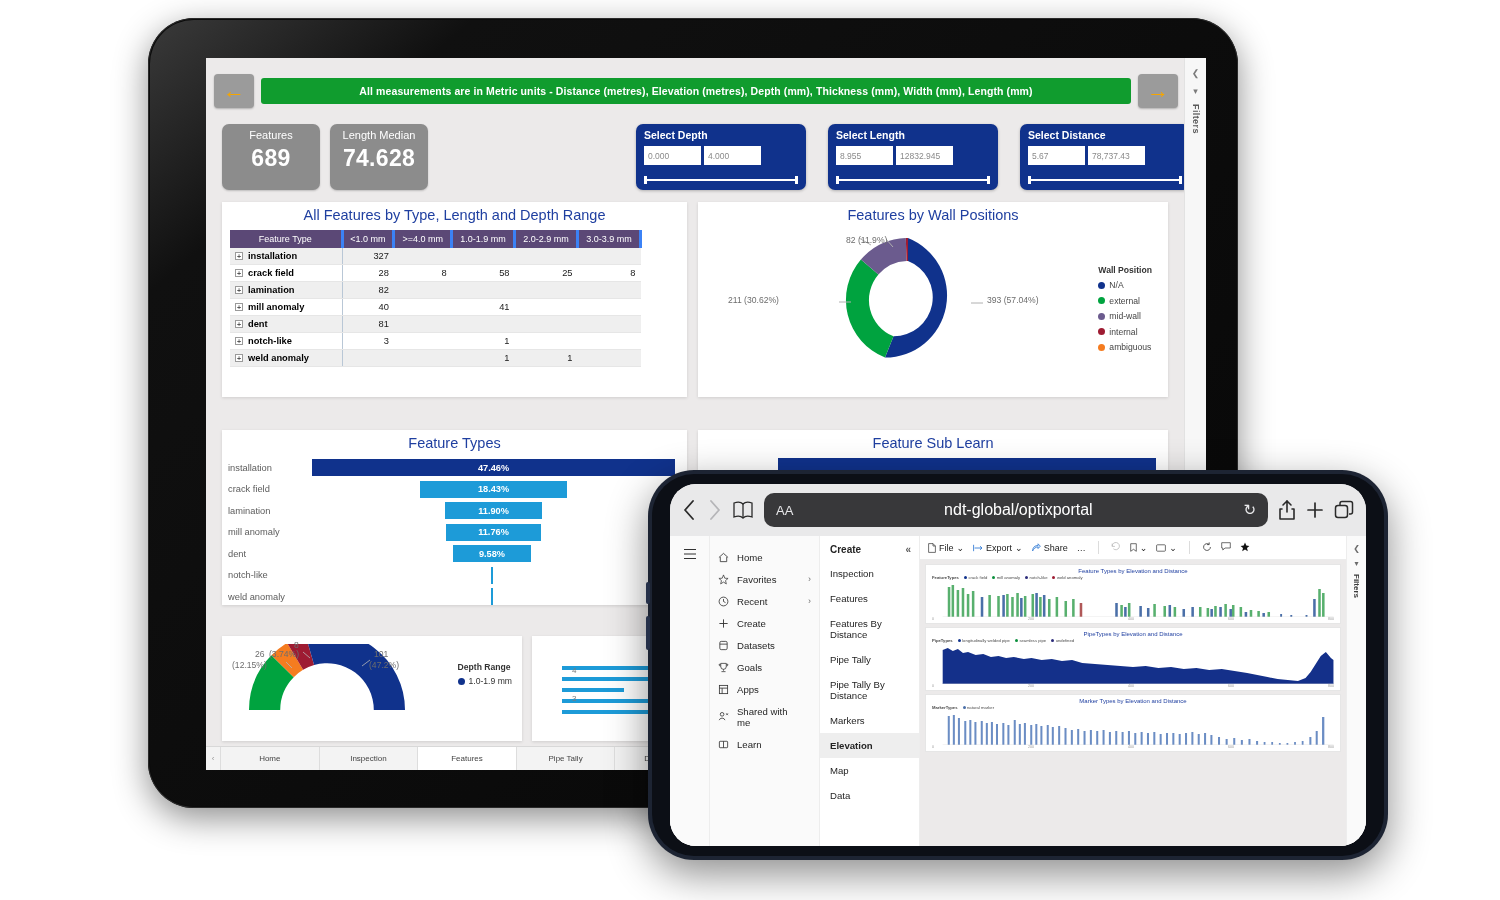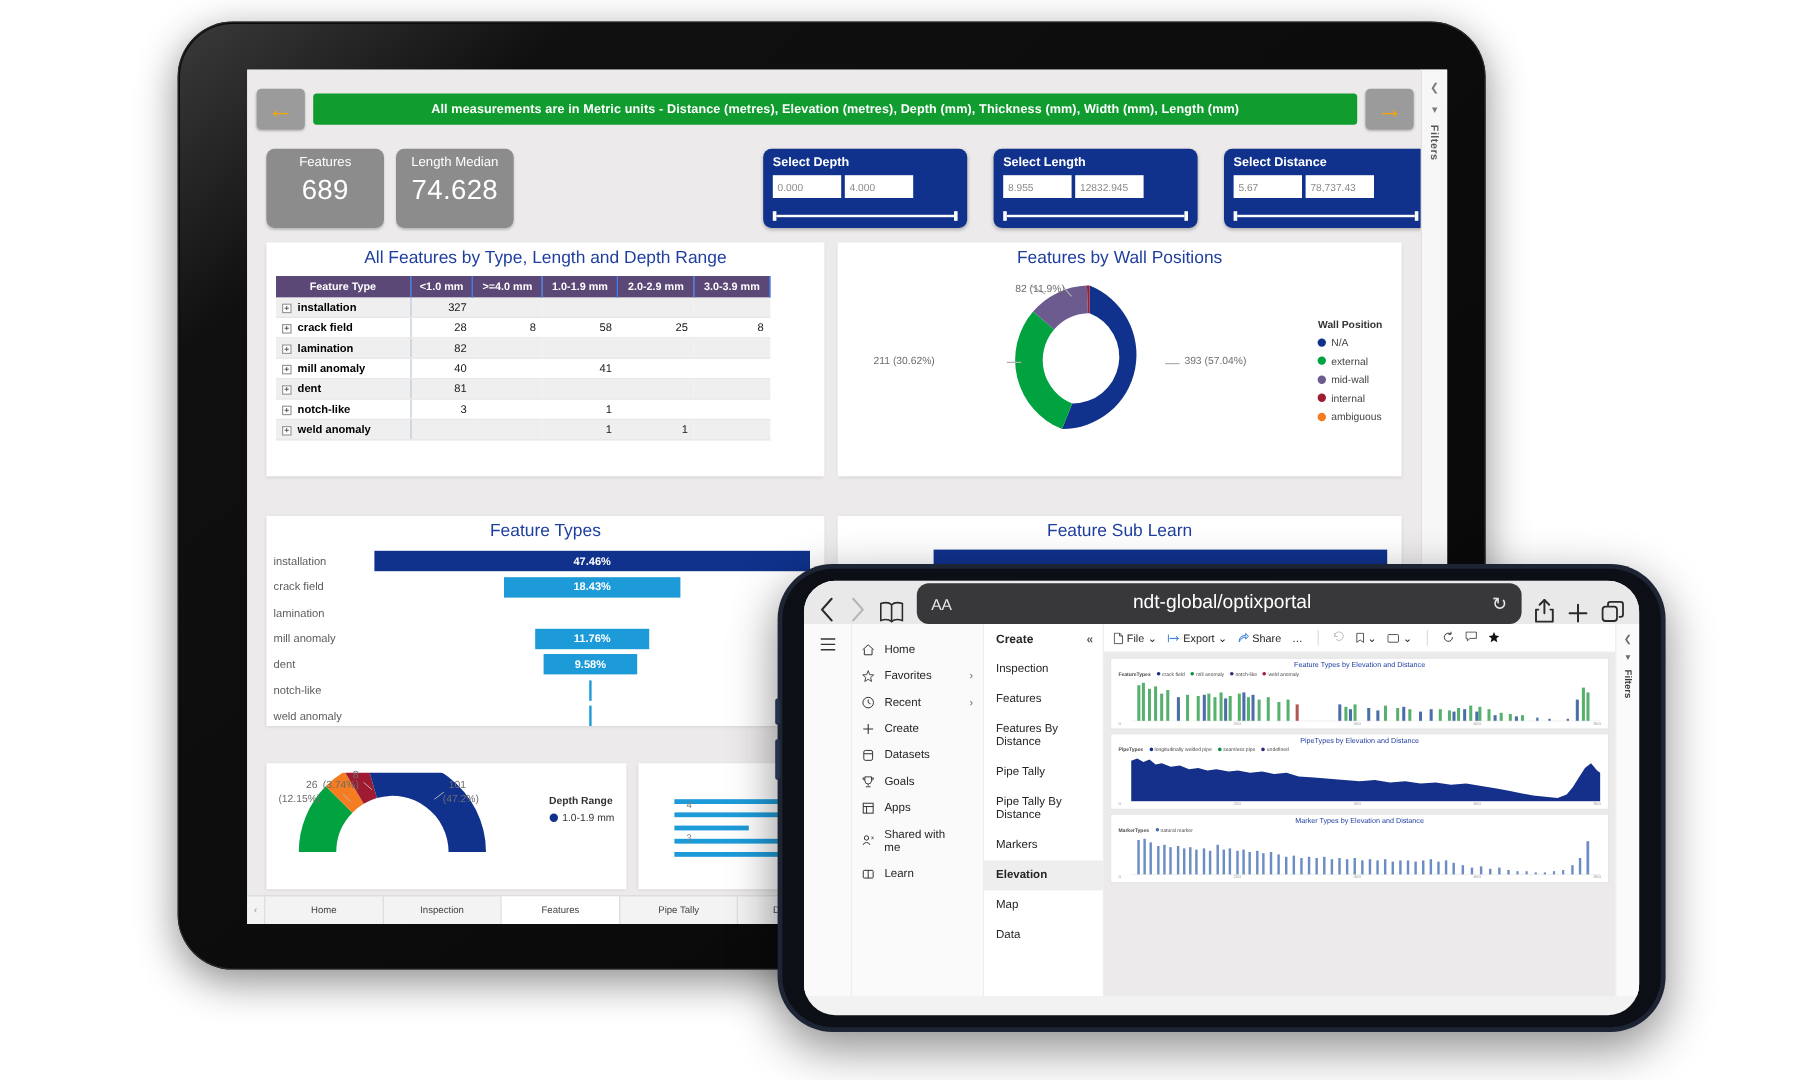--- a/index.html
+++ b/index.html
@@ -43,21 +43,21 @@
   }
 
   
   .kpi-row { position:absolute; left:16px; top:66px; display:flex; gap:10px; }
   .kpi {
     width:98px; height:66px; background:#8c8c8c; border-radius:7px;
     display:flex; flex-direction:column; align-items:center; justify-content:flex-start;
     padding-top:5px; box-shadow:0 1px 2px rgba(0,0,0,.2); color:#fff;
   }
   .kpi-label { font-size:11px; }
-  .kpi-value { font-size:23px; margin-top:4px; font-weight:400; letter-spacing:.3px; }
+  .kpi-value { font-size:23px; margin-top:4px; font-weight:700; letter-spacing:.3px; }
 
   
   .slicer-row { position:absolute; left:430px; top:66px; display:flex; gap:22px; }
   .slicer {
     width:170px; height:66px; background:#10328c; border-radius:7px; padding:5px 7px 0 8px;
     box-shadow:0 1px 3px rgba(0,0,0,.25); position:relative;
   }
   .slicer-title { color:#fff; font-size:10.5px; font-weight:bold; }
   .slicer-inputs { display:flex; gap:3px; margin-top:5px; }
   .slicer-input {
@@ -73,22 +73,22 @@
   .panel { position:absolute; background:#fff; box-shadow:0 1px 3px rgba(0,0,0,.12); }
   .panel-title {
     text-align:center; color:#1f3fa0; font-size:14.5px; padding-top:5px; font-weight:400;
   }
   .panel-title.sm { font-size:13px; }
 
   
   #p-matrix { left:16px; top:144px; width:465px; height:195px; }
   table.matrix { border-collapse:collapse; width:412px; margin:7px 0 0 8px; font-size:9.6px; }
   table.matrix th {
-    background:#5b4876; color:#fff; font-weight:bold; padding:4px 5px; text-align:center; font-size:9px;
-    border-right:1px solid #3b82f6;
+    background:#5b4876; color:#fff; font-weight:normal; padding:4px 5px; text-align:center; font-size:9px;
+    border-right:3px solid #3b82f6;
   }
   table.matrix th.ft { text-align:center; width:112px; }
   table.matrix td {
     padding:3px 5px; text-align:right; font-size:9.3px; color:#1a1a1a; border-bottom:1px solid #e6e6e6;
     background:#fff;
   }
   table.matrix tr.alt td { background:#efefef; }
   table.matrix td.name { text-align:left; font-weight:bold; color:#000; }
   table.matrix td.name .exp {
     display:inline-block; width:8px; height:8px; border:1px solid #9a9a9a; color:#555;
@@ -161,21 +161,21 @@
     background:#1d2433; border-radius:46px;
     box-shadow:0 14px 40px rgba(0,0,0,.45);
   }
   .phone-inner { position:absolute; inset:4px; border-radius:42px; background:#0c0f16; }
   .phone-screen {
     position:absolute; left:22px; top:14px; width:696px; height:362px; background:#f2f2f2;
     border-radius:26px; overflow:hidden;
   }
   .phone-btn { position:absolute; width:4px; background:#253049; border-radius:2px; }
 
-  .safari-bar { height:36px; background:#e9e9ea; display:flex; align-items:flex-end; padding:0 12px; gap:10px; }
+  .safari-bar { height:52px; background:#e9e9ea; display:flex; align-items:center; padding:0 12px; gap:10px; }
   .sf-ico { color:#2a2a2a; display:flex; align-items:center; justify-content:center; }
   .sf-ico.dim { color:#b5b5b8; }
   .urlbar {
     flex:1; height:34px; background:#38383a; border-radius:10px; display:flex; align-items:center;
     padding:0 12px; gap:10px; color:#fff;
   }
   .urlbar .aa { font-size:13px; color:#e7e7e9; }
   .urlbar .url { flex:1; text-align:center; font-size:16px; color:#ffffff; }
   .urlbar .rl { font-size:15px; color:#e7e7e9; }
 
@@ -417,20 +417,25 @@
             <div class="funnel-row">
               <div class="funnel-cat">crack field</div>
               <div class="funnel-bars">
                 <div class="funnel-bar" style="left:31%; width:38%; background:#1d9bd8;">
                     <span>18.43%</span>
                   </div>
               </div>
             </div>
             <div class="funnel-row">
               <div class="funnel-cat">lamination</div>
+              <div class="funnel-bars">
+                <div class="funnel-bar" style="left:37.5%; width:25%; background:#1d9bd8;">
+                    <span>11.90%</span>
+                  </div>
+              </div>
             </div>
             <div class="funnel-row">
               <div class="funnel-cat">mill anomaly</div>
               <div class="funnel-bars">
                 <div class="funnel-bar" style="left:37.7%; width:24.6%; background:#1d9bd8;">
                     <span>11.76%</span>
                   </div>
               </div>
             </div>
             <div class="funnel-row">

